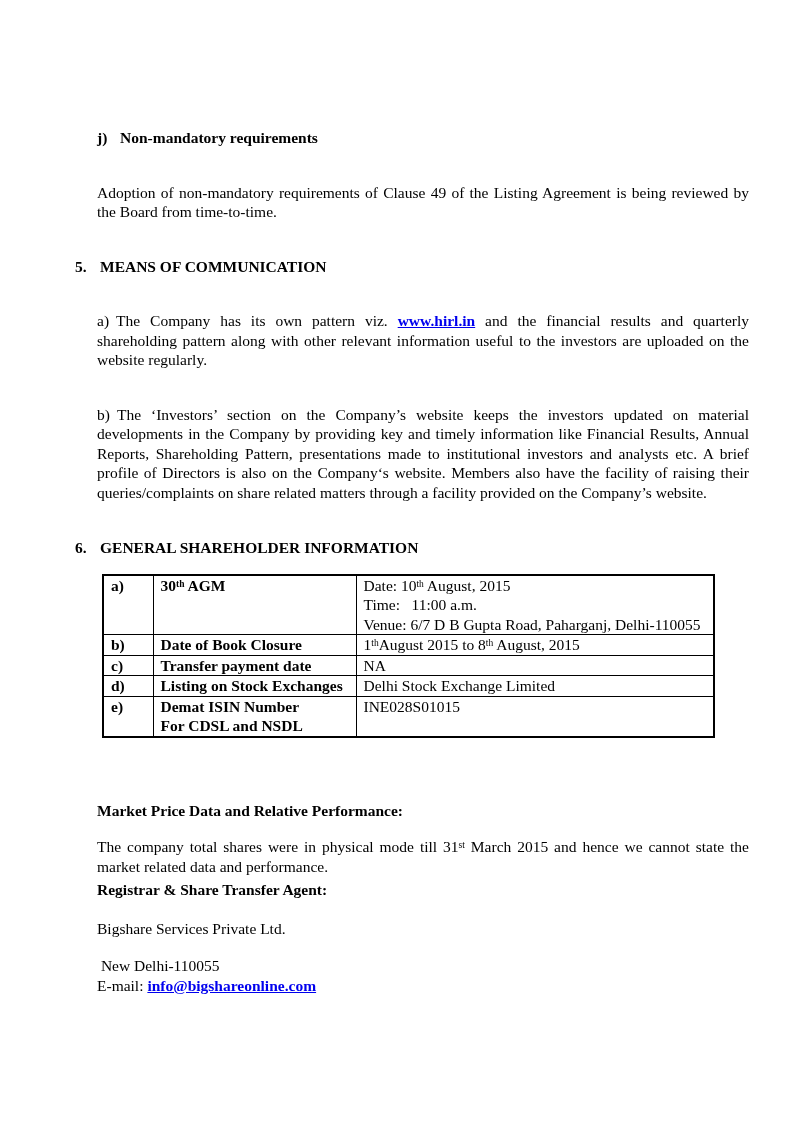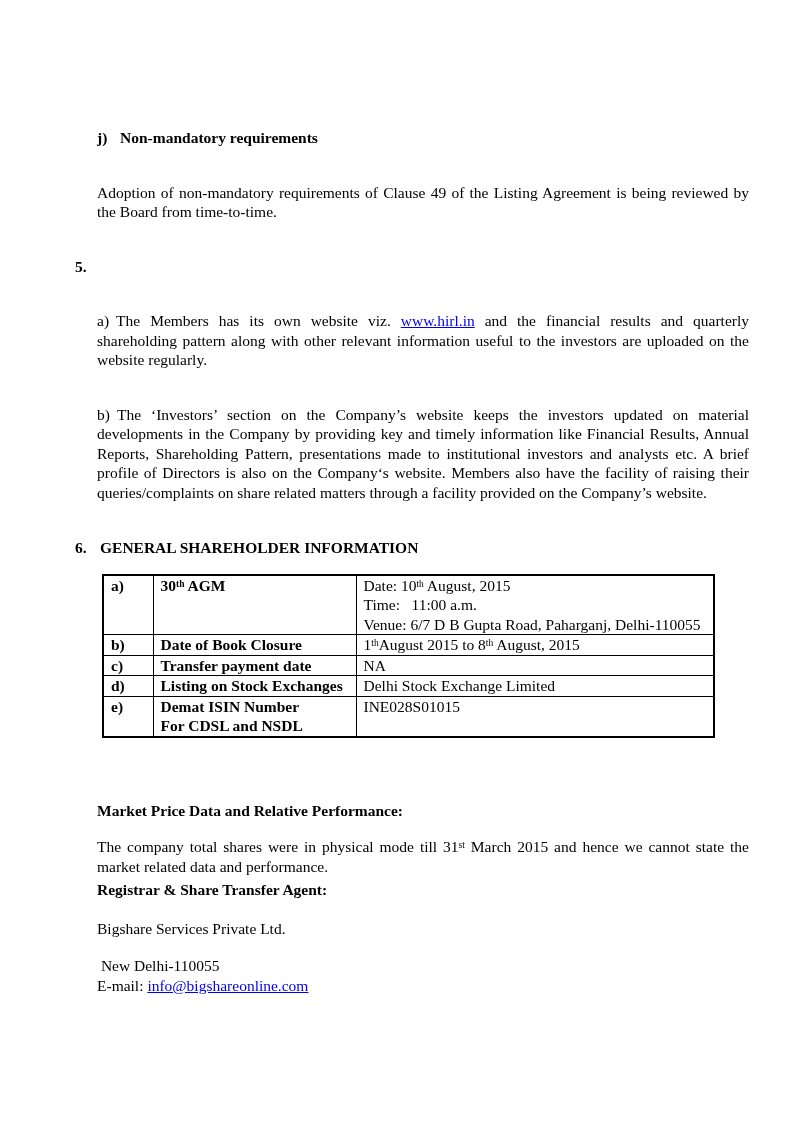--- a/index.html
+++ b/index.html
@@ -50,39 +50,40 @@
   .col-key { width: 50px; }
   .col-label { width: 203px; }
   .col-value { width: 358px; }
 
   .market-h { margin-top: 63px; font-weight: bold; }
   .market-p { margin-top: 17px; }
   .registrar-h { margin-top: 4px; font-weight: bold; }
   .company-h { margin-top: 19px; font-weight: normal; }
   .address { margin-top: 18px; }
 
-  .link { color: #0000EE; text-decoration: underline; cursor: pointer; }
+  .link { color: #0000EE; text-decoration: underline; cursor: pointer; font-weight: bold; }
 </style>
 </head>
 <body>
 
 <div class="page">
 
   <div class="j-heading">
     <span class="lab">j)</span>
     <span>Non-mandatory requirements</span>
   </div>
 
   <p class="para just">Adoption of non-mandatory requirements of Clause 49 of the Listing Agreement is being reviewed by the Board from time-to-time.</p>
 
   <div class="num-heading para">
     <span class="num">5.</span>
+    <span>MEANS OF COMMUNICATION</span>
   </div>
 
-  <p class="para just"><span class="item-label">a)</span><span>The Members has its own website viz. </span><a class="link">www.hirl.in</a><span> and the financial results and quarterly shareholding pattern along with other relevant information useful to the investors are uploaded on the website regularly.</span></p>
+  <p class="para just"><span class="item-label">a)</span><span>The Company has its own pattern viz. </span><a class="link">www.hirl.in</a><span> and the financial results and quarterly shareholding pattern along with other relevant information useful to the investors are uploaded on the website regularly.</span></p>
 
   <p class="para just"><span class="item-label">b)</span><span>The ‘Investors’ section on the Company’s website keeps the investors updated on material developments in the Company by providing key and timely information like Financial Results, Annual Reports, Shareholding Pattern, presentations made to institutional investors and analysts etc. A brief profile of Directors is also on the Company‘s website. Members also have the facility of raising their queries/complaints on share related matters through a facility provided on the Company’s website.</span></p>
 
   <div class="num-heading h6">
     <span class="num">6.</span>
     <span>GENERAL SHAREHOLDER INFORMATION</span>
   </div>
 
   <table class="info-table">
     <colgroup>

